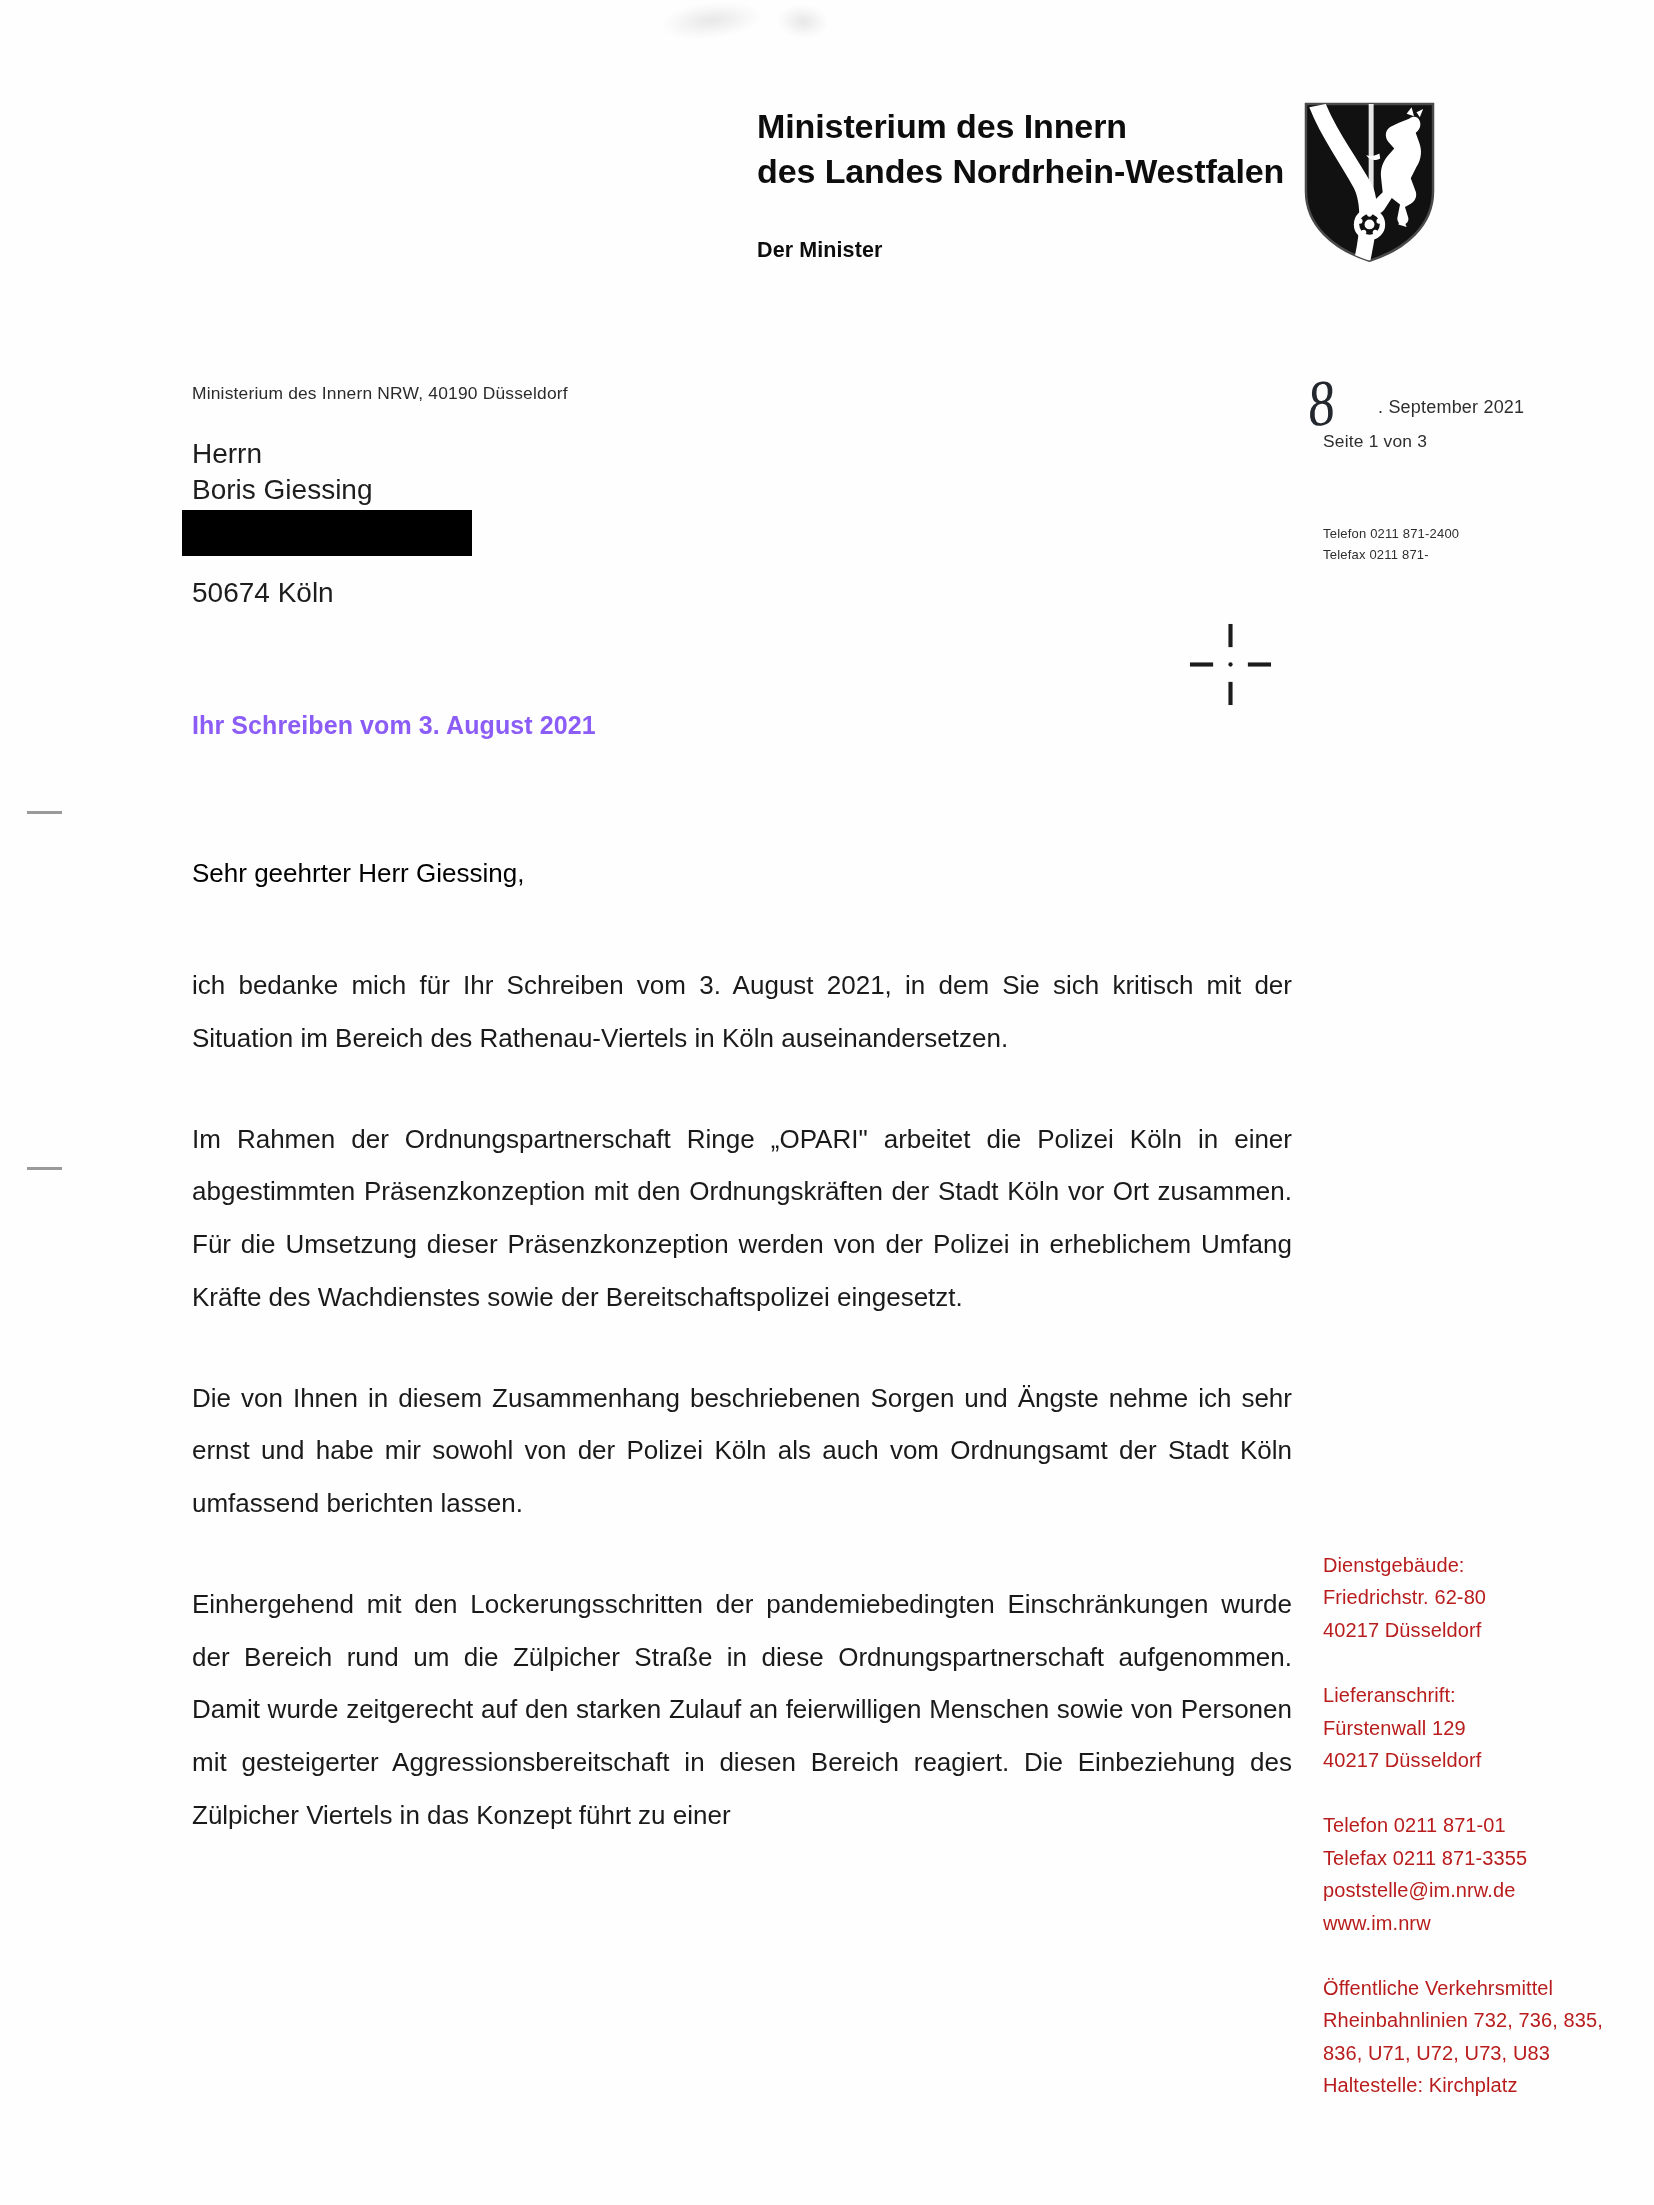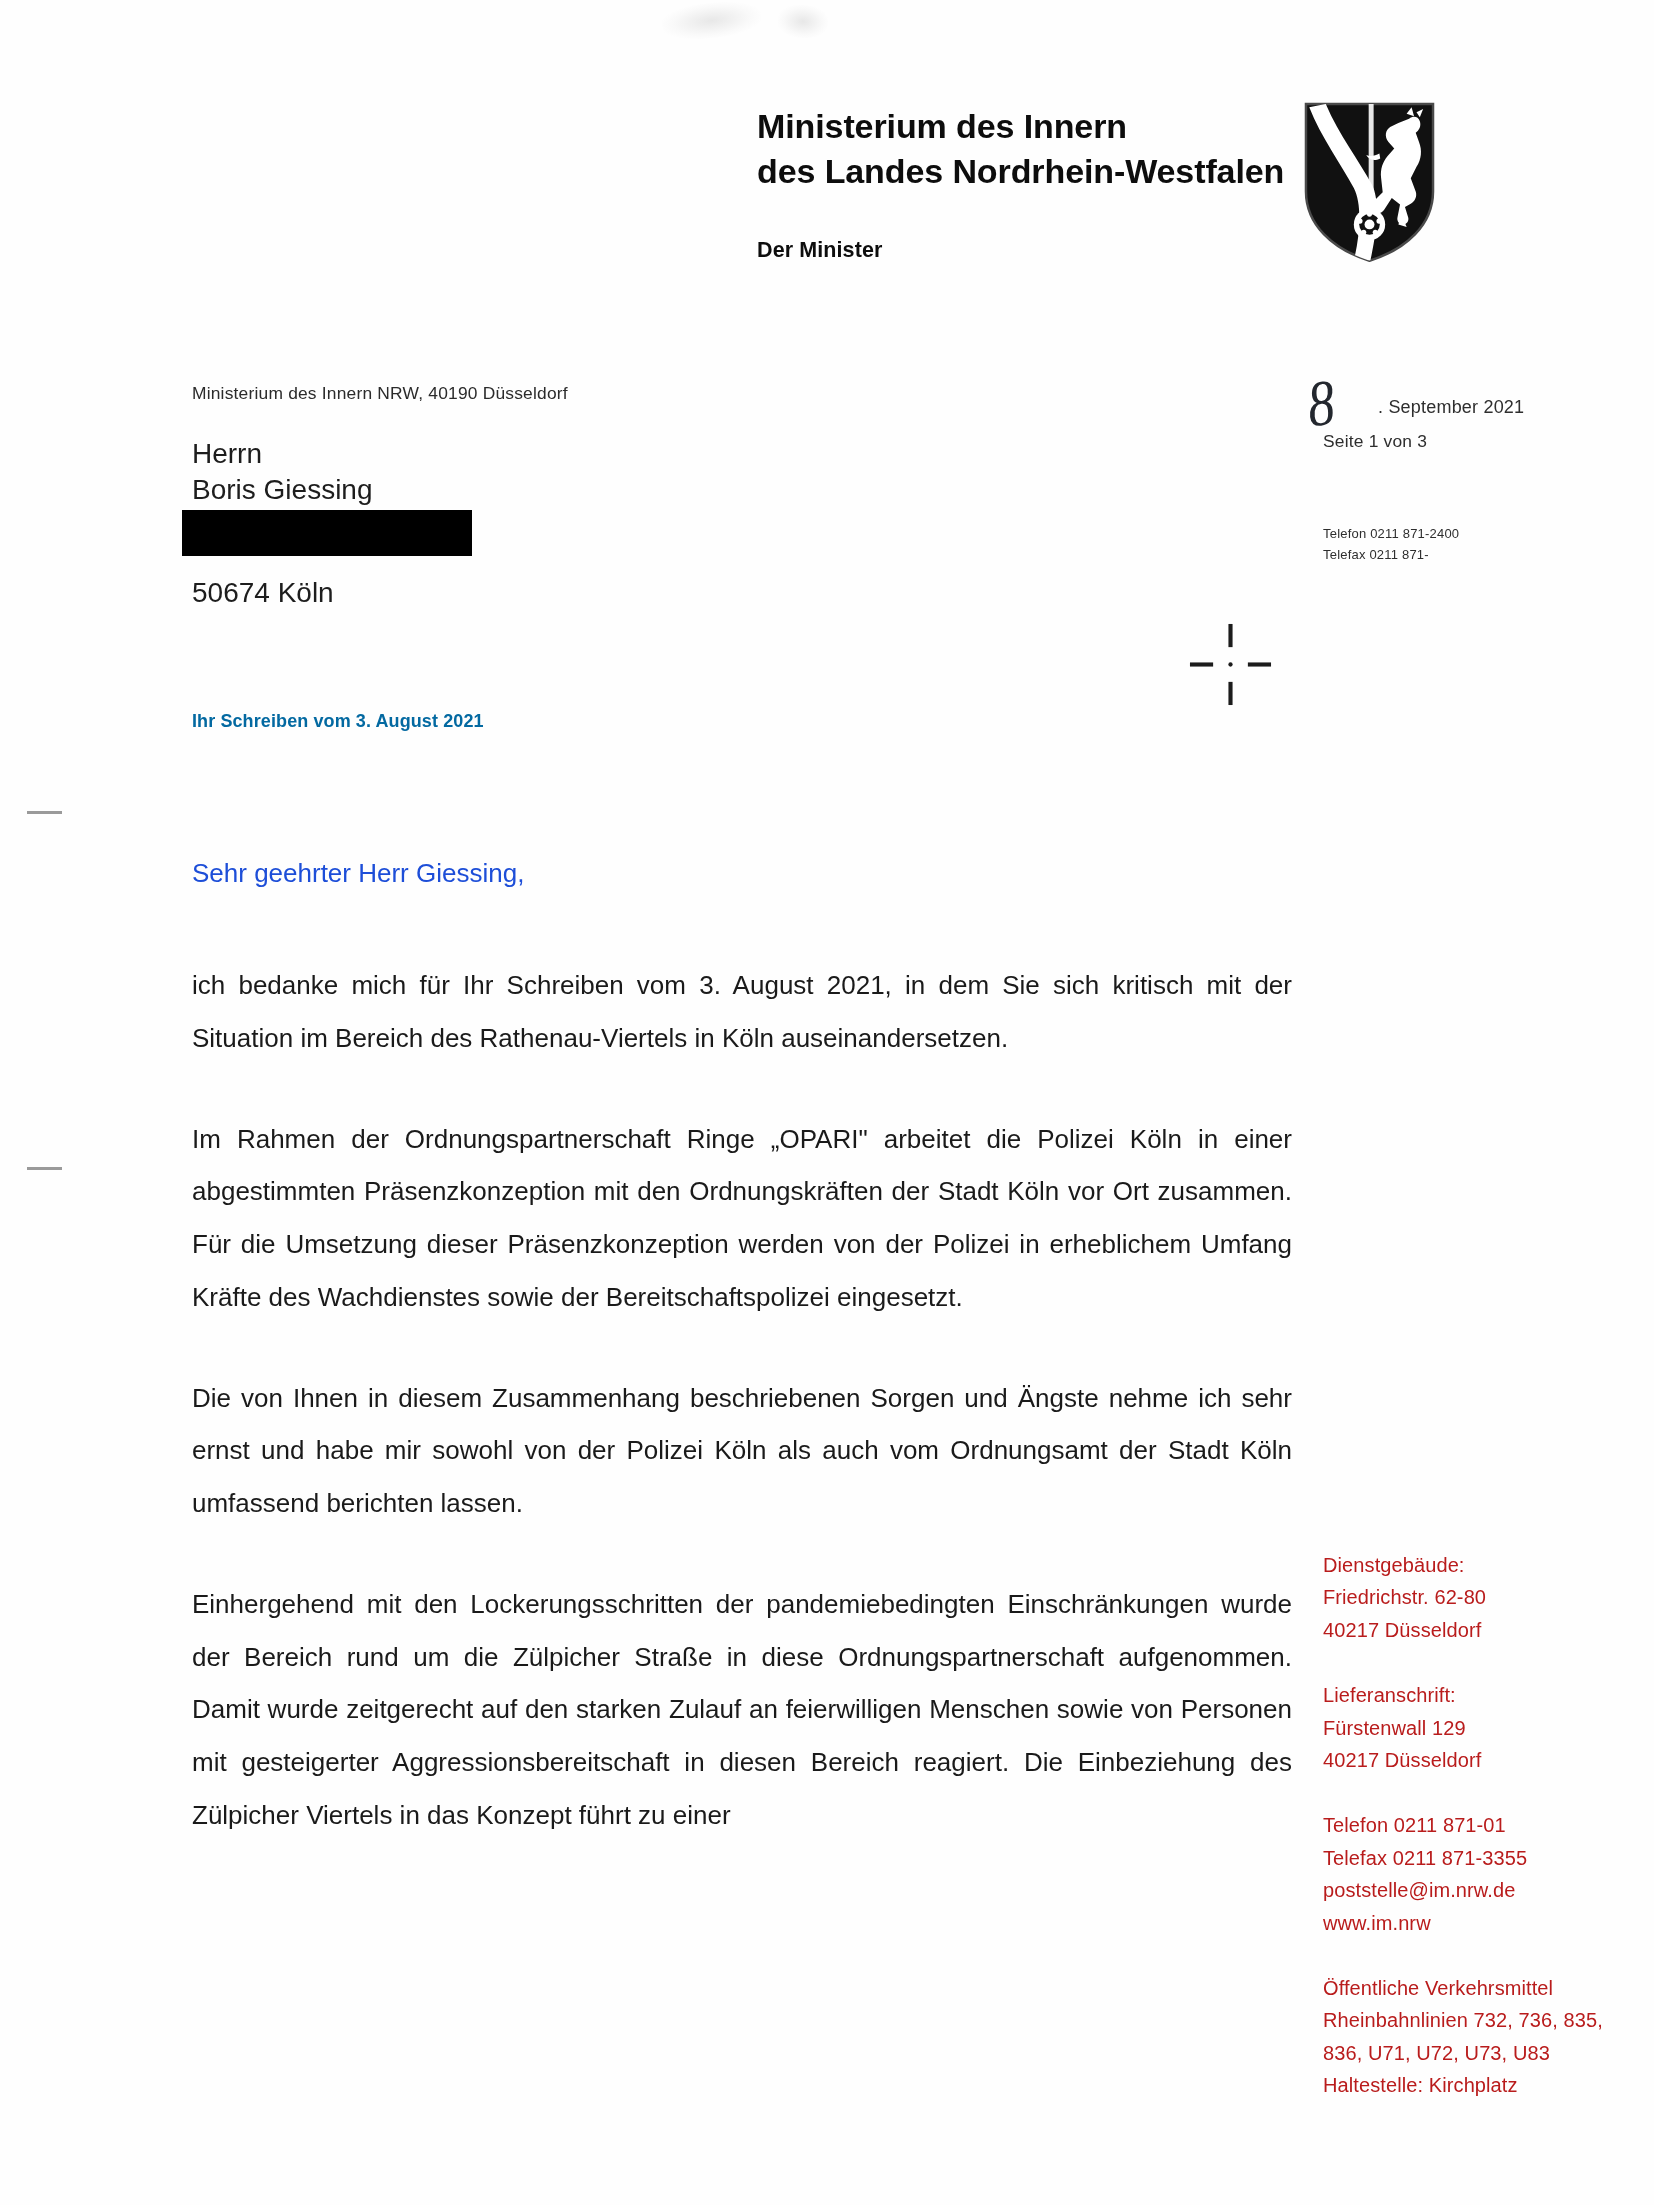--- a/index.html
+++ b/index.html
@@ -158,37 +158,37 @@
   }
   .fold-1 { top: 811px; }
   .fold-2 { top: 1167px; }
 
   
   .subject {
     position: absolute;
     left: 192px;
     top: 711px;
     font-weight: bold;
-    font-size: 18px;
+    font-size: 25px;
     letter-spacing: 0.1px;
-    color: #0369a1;
+    color: #8b5cf6;
     text-align: center;
   }
 
   
   .body-col {
     position: absolute;
     left: 192px;
     top: 860px;
     width: 1100px;
   }
   .salutation {
     font-size: 26px;
     line-height: 1.0;
-    color: #1d4ed8;
+    color: #000000;
     margin-bottom: 73px;
   }
   .para {
     font-size: 26px;
     line-height: 2.03;
     text-align: justify;
     text-justify: inter-word;
     color: #1a1a1a;
     margin: 0 0 48px 0;
     hyphens: none;

